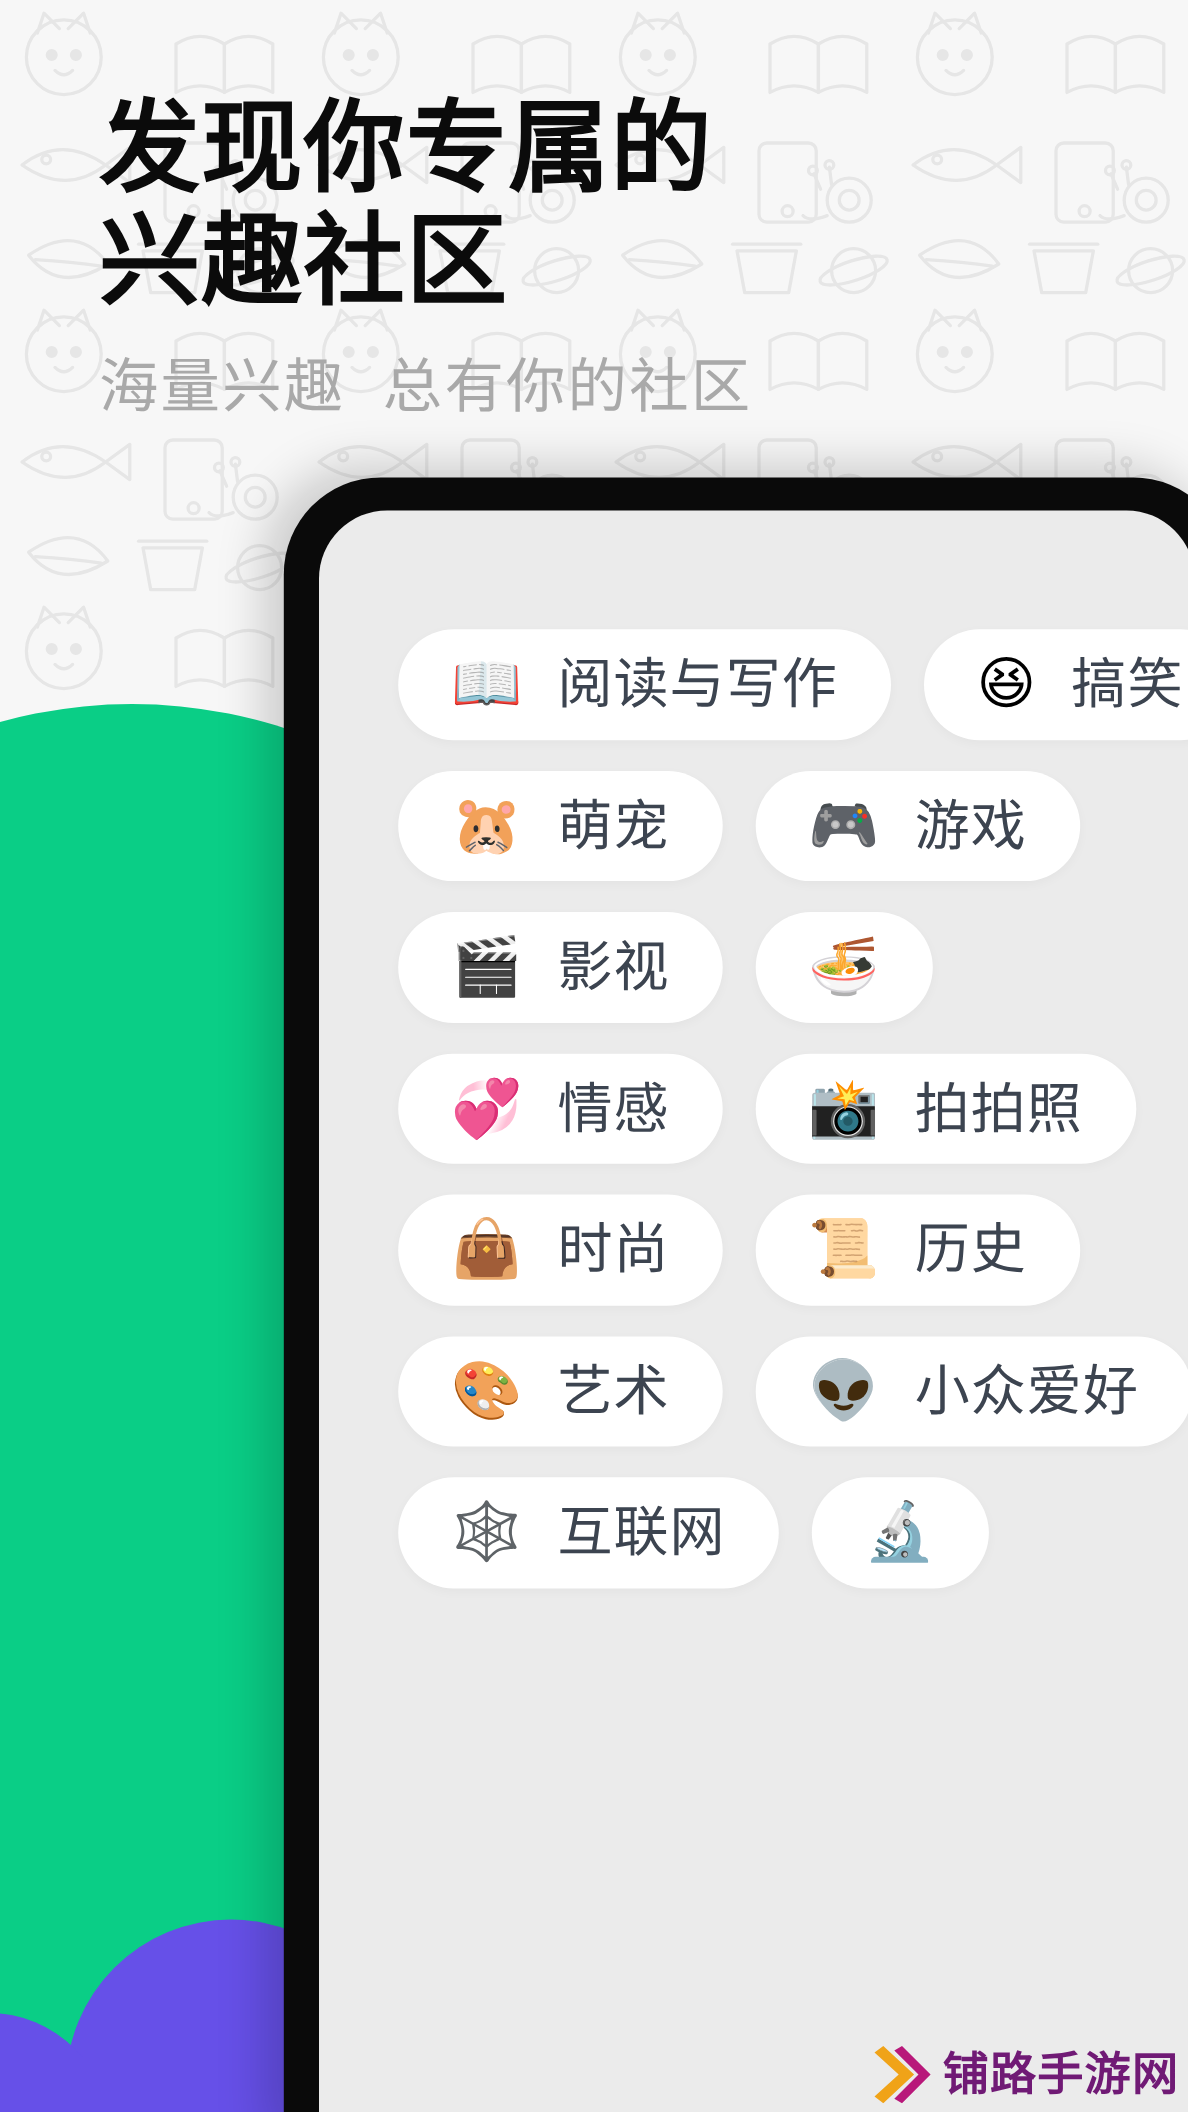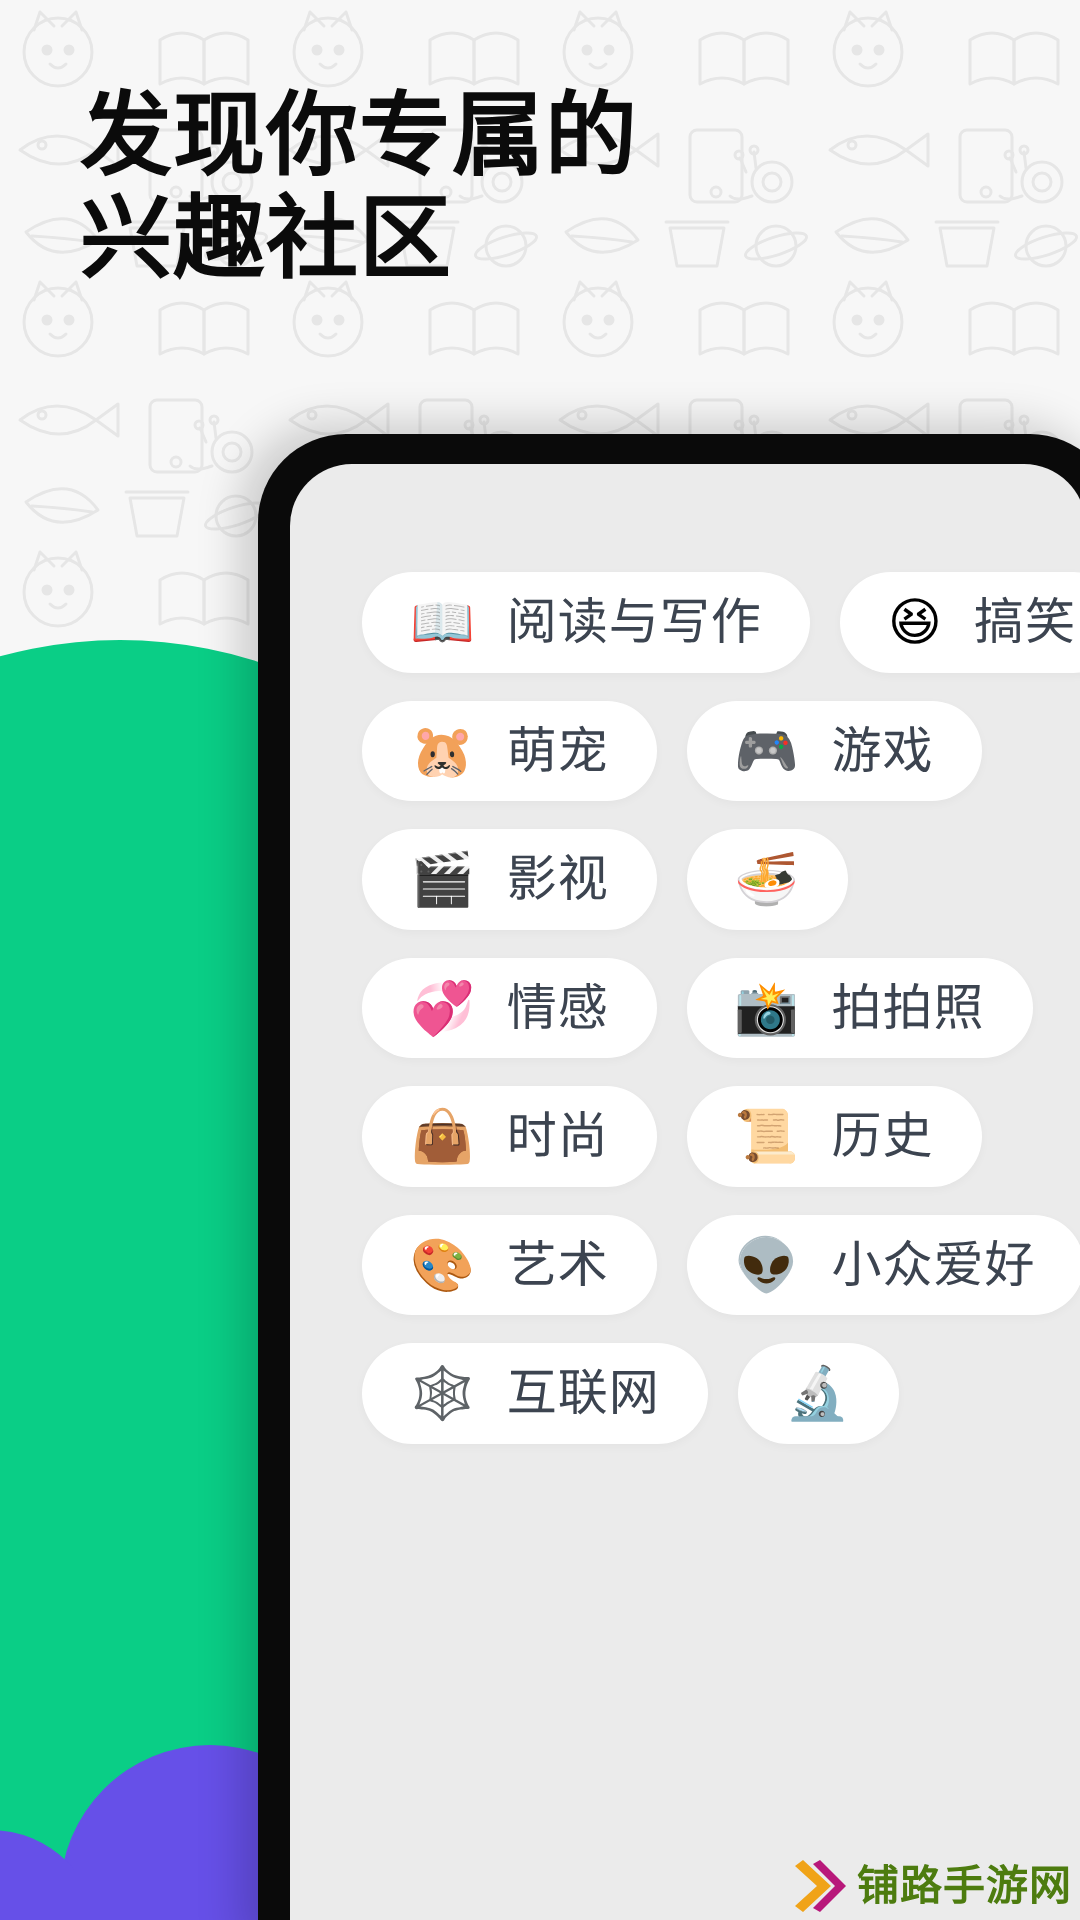--- a/index.html
+++ b/index.html
@@ -75,21 +75,21 @@
     top: 1870px;
     width: 560px;
     height: 200px;
     background: #6650e8;
     z-index: 3;
   }
 
   
   .headline-wrap {
     position: absolute;
-    left: 80px;
+    left: 90px;
     top: 84px;
     z-index: 6;
   }
   .headline {
     margin: 0;
     font-size: 92px;
     line-height: 1.12;
     font-weight: 900;
     color: #0b0b0b;
     letter-spacing: 1px;
@@ -176,21 +176,21 @@
     bottom: 8px;
     display: flex;
     align-items: center;
     gap: 10px;
     z-index: 20;
   }
   .watermark-logo { width: 58px; height: 52px; display: block; }
   .watermark-text {
     font-size: 42px;
     font-weight: 700;
-    color: #4d7c0f;
+    color: #701a75;
     letter-spacing: 1px;
     line-height: 1;
   }
 </style>
 </head>
 <body>
 
 <div id="stage">
 
   <div class="doodle-layer">
@@ -242,20 +242,21 @@
 
   <div class="blob-green"></div>
   <div class="blob-green-2"></div>
   <div class="blob-purple-a"></div>
   <div class="blob-purple-b"></div>
   <div class="blob-purple-c"></div>
 
   <div class="headline-wrap">
     <h1 class="headline">发现你专属的
 兴趣社区</h1>
+    <p class="subhead">海量兴趣  总有你的社区</p>
   </div>
 
   <div class="phone">
     <div class="phone-screen">
       <div class="pill-scroll">
 
         <div class="pill-row">
           <div class="pill">
             <span class="pill-emoji">📖</span>
             <span class="pill-label">阅读与写作</span>

